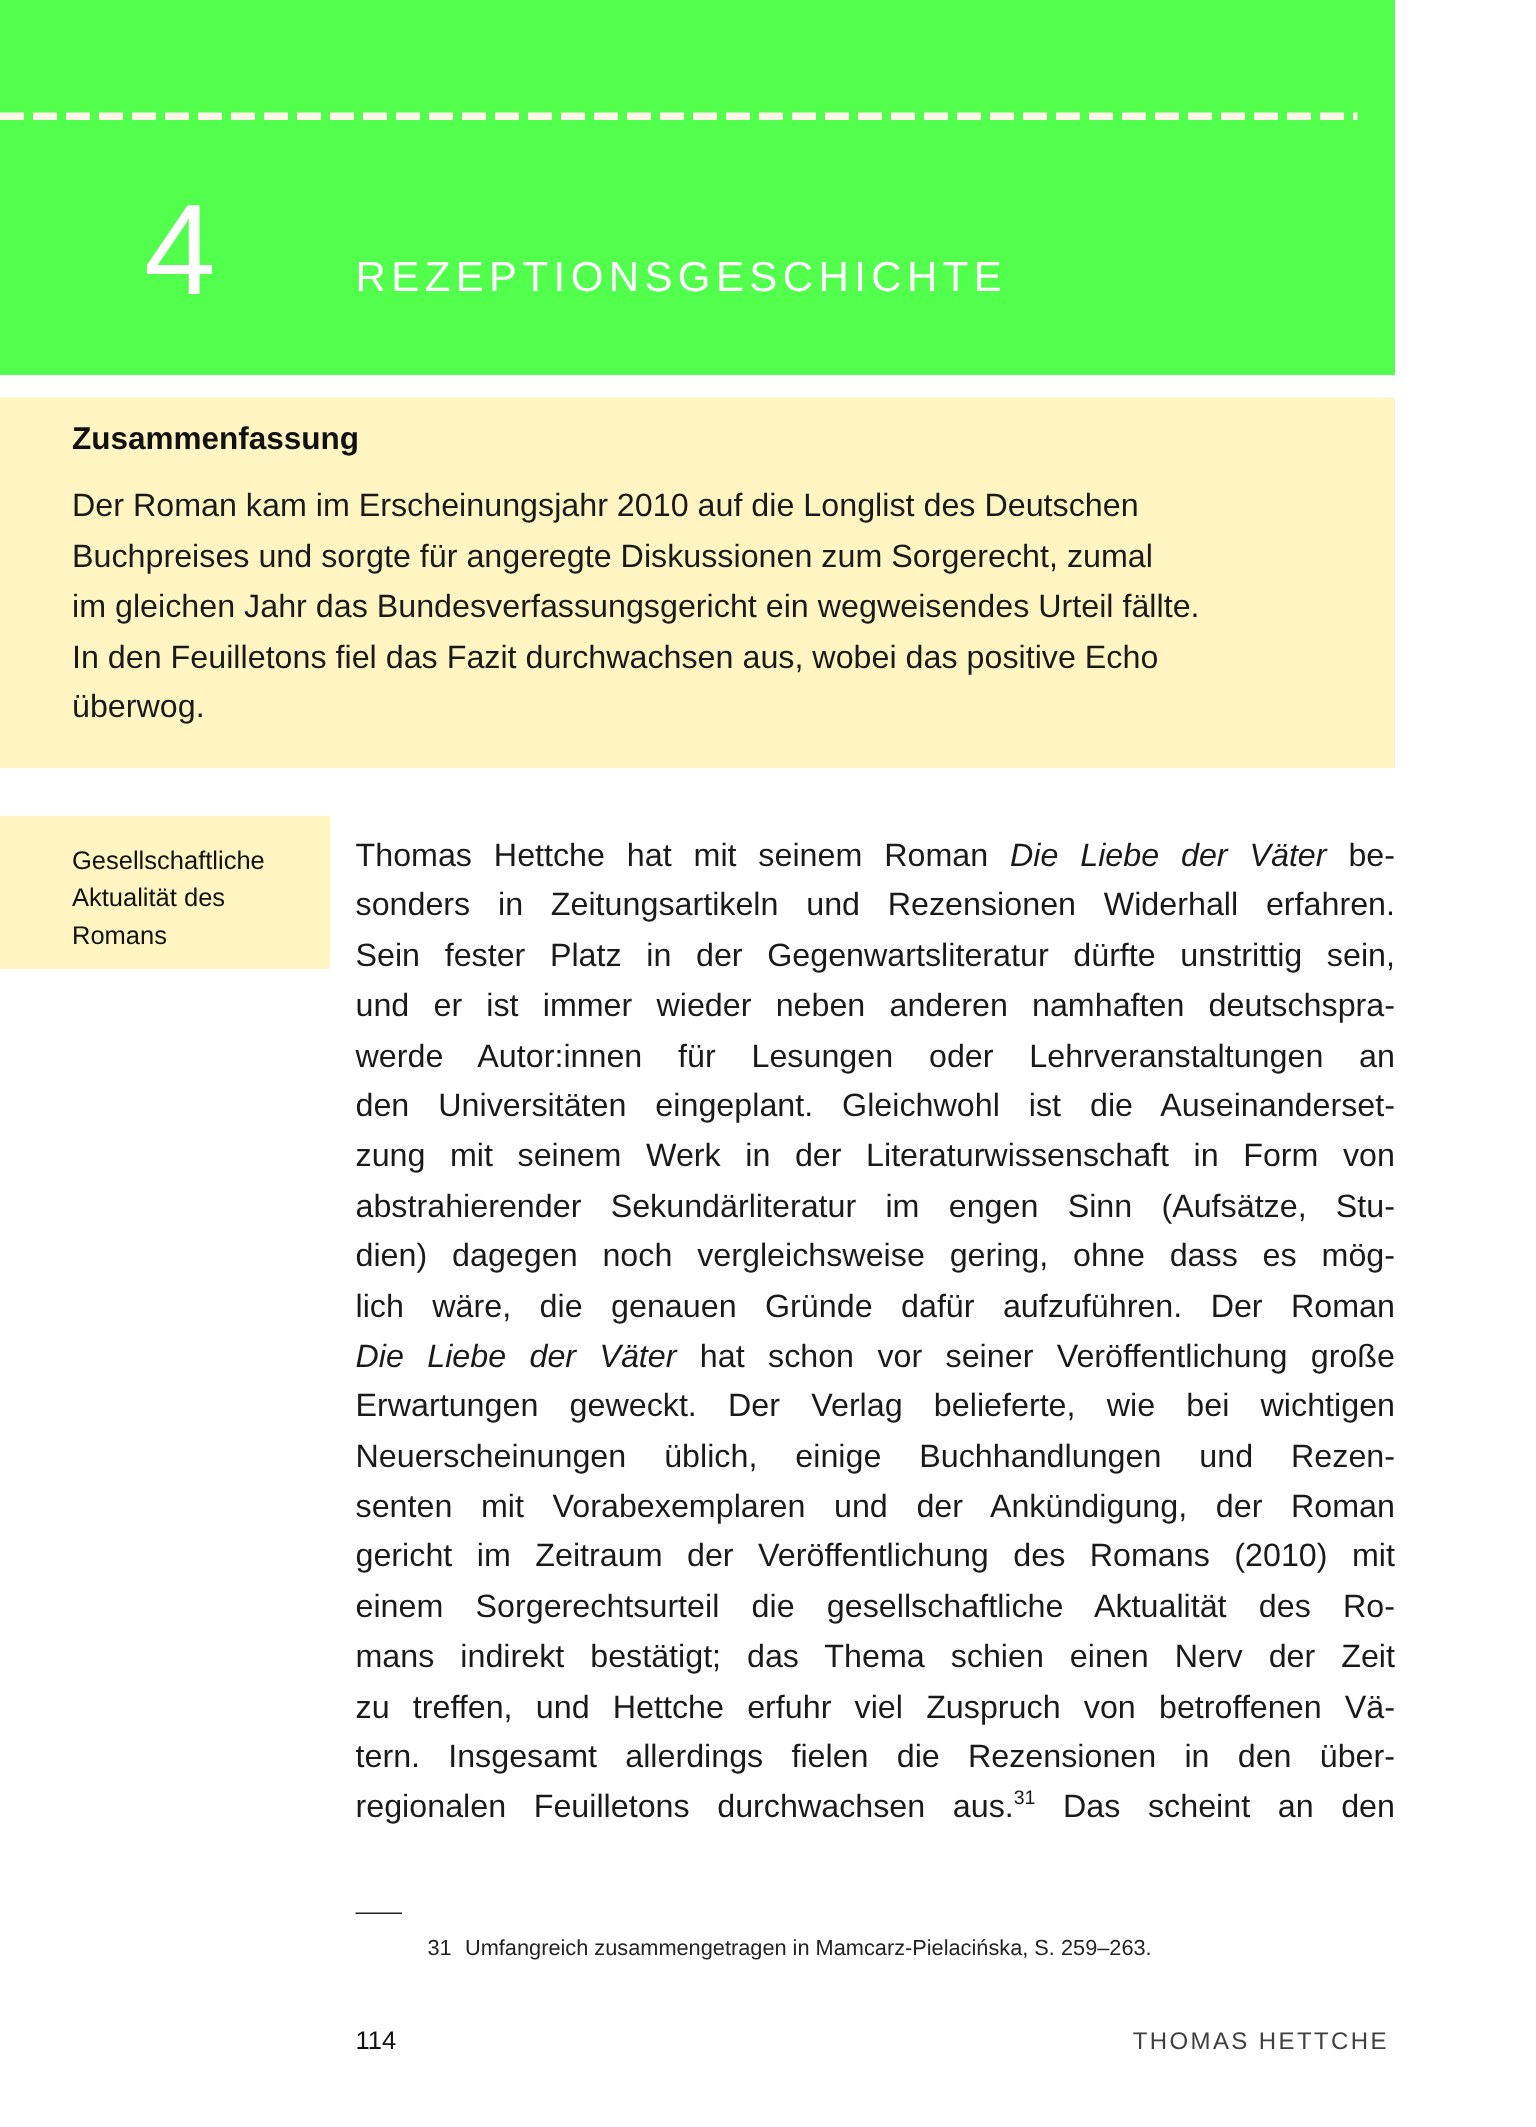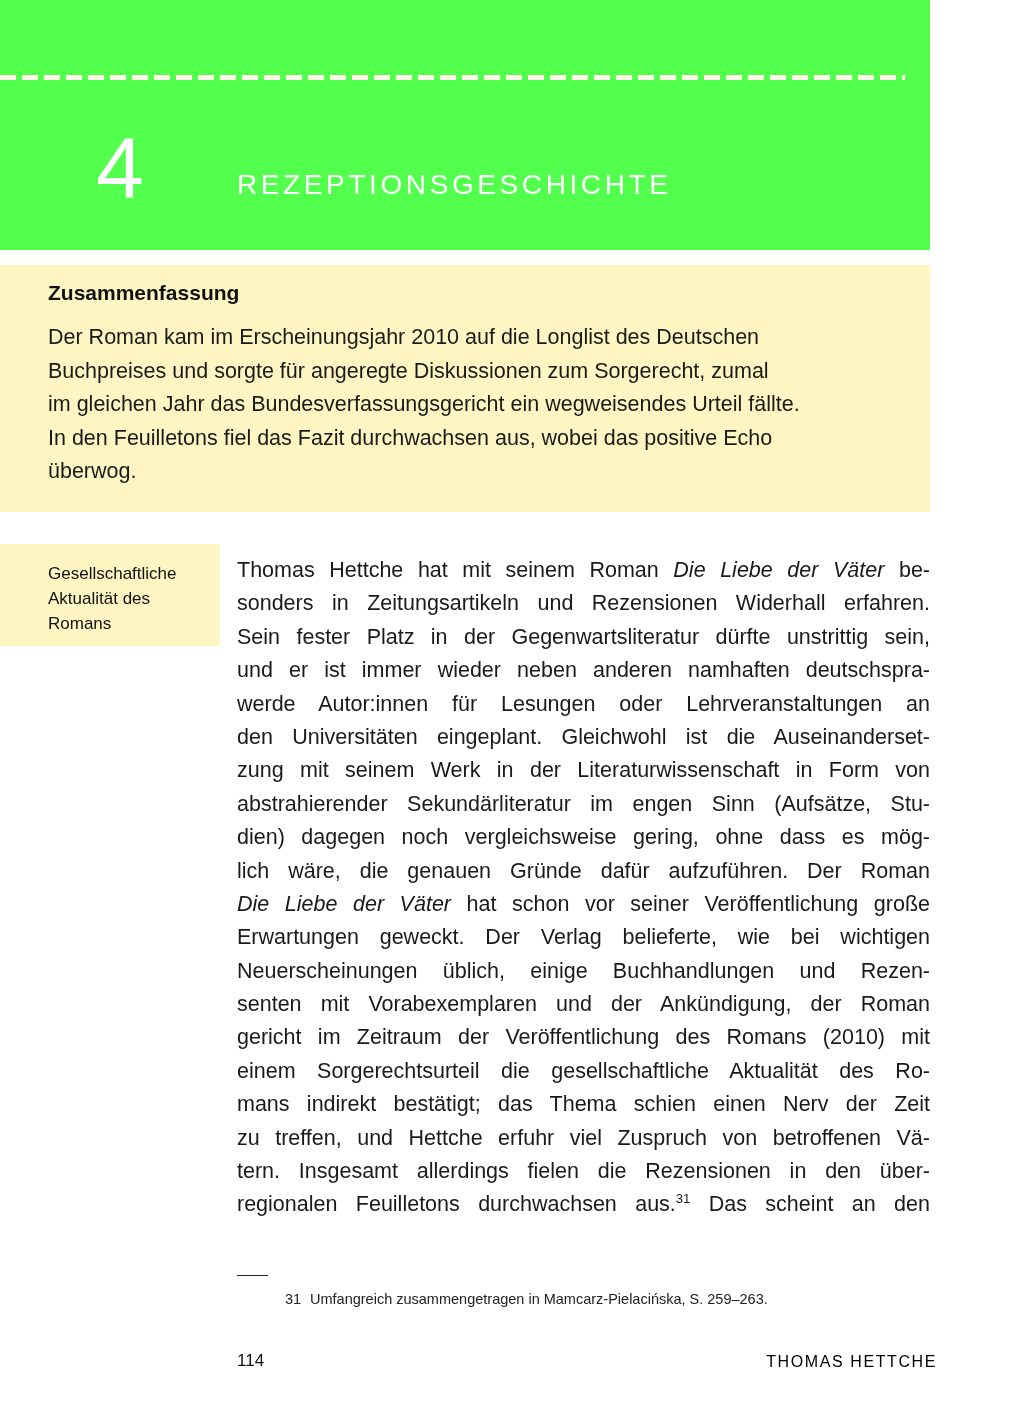--- a/index.html
+++ b/index.html
@@ -21,21 +21,21 @@
   .margin-note div { white-space:nowrap; }
   .body-text { position:absolute; left:237px; top:554px; width:693px; font-size:21.5px; line-height:33.4px; color:#1a1a1a; }
   .body-text .line { white-space:nowrap; text-align:justify; text-align-last:justify; height:33.4px; }
   .body-text .line.last { text-align-last:justify; }
   .body-text em { }
   sup.fn { font-size:13px; vertical-align:super; line-height:0; }
   .fn-rule { position:absolute; left:237px; top:1275px; width:31px; height:1px; background:#222; }
   .footnote { position:absolute; left:237px; top:1289px; font-size:14.5px; line-height:20px; color:#222; white-space:nowrap;margin-left:48px; }
   .footnote .num { display:inline-block; width:25px; }
   .page-number { position:absolute; left:237px; top:1350px; font-size:17px; line-height:22px; color:#111; }
-  .running-head { position:absolute; right:87px; top:1351px; font-size:16px; line-height:22px; color:#000000; letter-spacing:1.6px; }
+  .running-head { position:absolute; right:98px; top:1351px; font-size:16px; line-height:22px; color:#404040; letter-spacing:1.6px; }
 </style>
 </head>
 <body>
 
 <div class="chapter-banner">
   <div class="dashes"></div>
   <div class="chapter-number">4</div>
   <div class="chapter-title">REZEPTIONSGESCHICHTE</div>
 </div>
 

